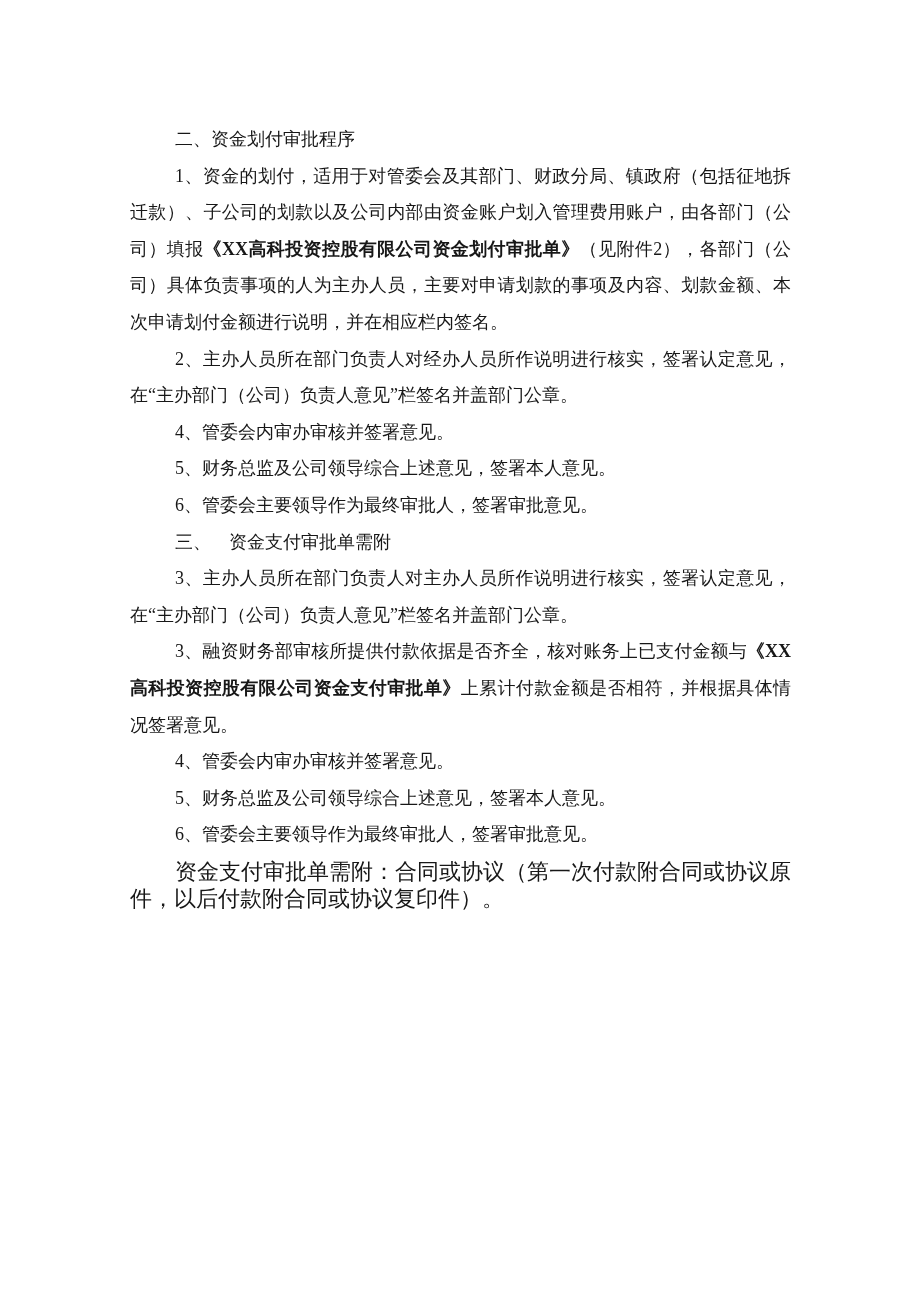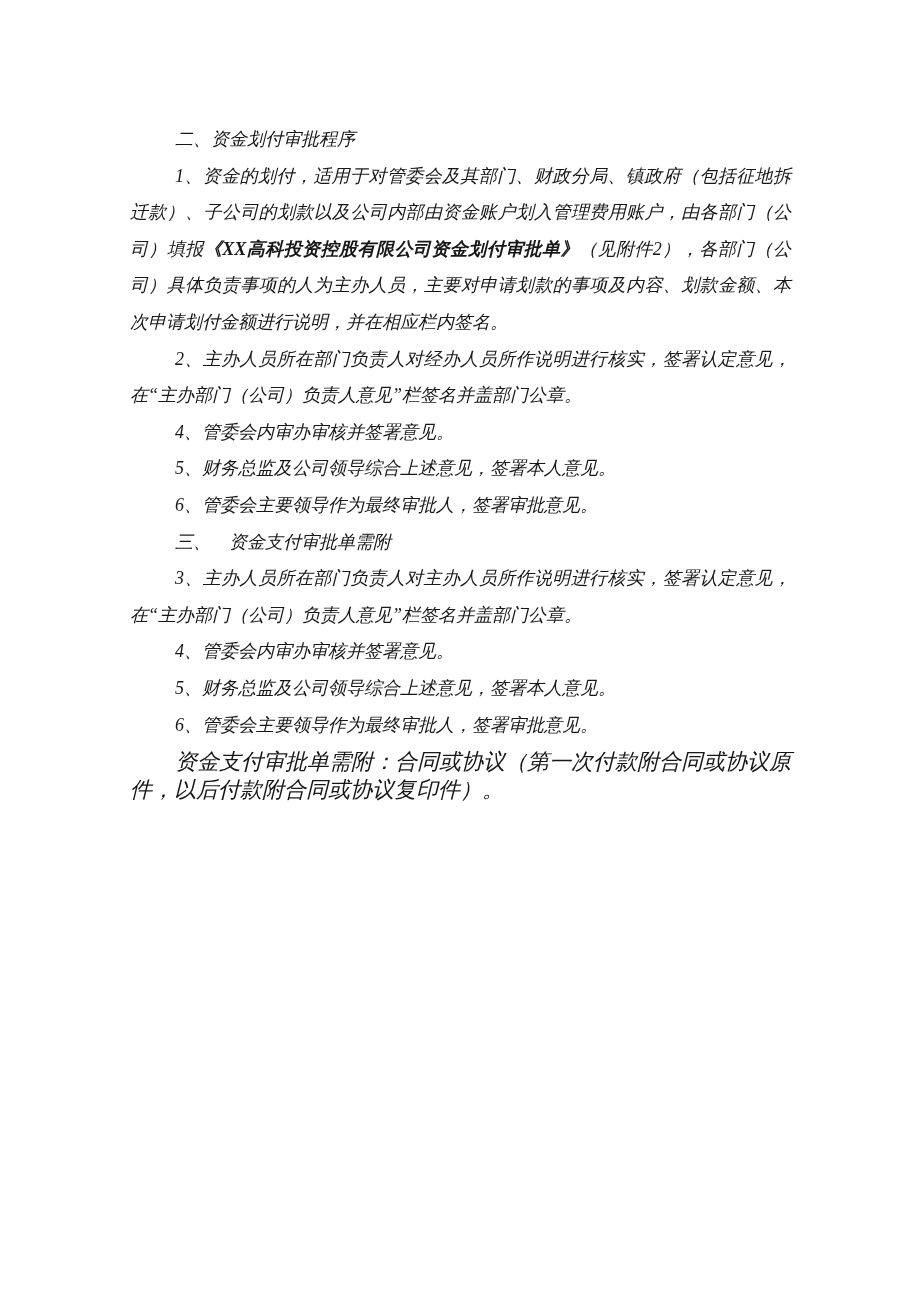--- a/index.html
+++ b/index.html
@@ -7,21 +7,20 @@
     padding: 0;
     background: #ffffff;
   }
   .page {
     position: relative;
     width: 920px;
     height: 1301px;
     background: #ffffff;
     overflow: hidden;
     font-family: "Liberation Serif", "DejaVu Serif", serif;
-    font-style: italic;
   }
   .doc-body {
     position: absolute;
     left: 130px;
     top: 121px;
     width: 661px;
   }
   .para {
     margin: 0;
     padding: 0;
@@ -53,18 +52,19 @@
 <div class="page" style="background: rgb(255, 255, 255); color: rgb(23, 23, 23);">
   <div class="doc-body" id="doc-body">
       <p class="para heading"><span class="seg">二、资金划付审批程序</span></p>
       <p class="para body"><span class="seg">1、资金的划付，适用于对管委会及其部门、财政分局、镇政府（包括征地拆迁款）、子公司的划款以及公司内部由资金账户划入管理费用账户，由各部门（公司）填报</span><span class="seg bold">《XX高科投资控股有限公司资金划付审批单》</span><span class="seg">（见附件2），各部门（公司）具体负责事项的人为主办人员，主要对申请划款的事项及内容、划款金额、本次申请划付金额进行说明，并在相应栏内签名。</span></p>
       <p class="para body"><span class="seg">2、主办人员所在部门负责人对经办人员所作说明进行核实，签署认定意见，在“主办部门（公司）负责人意见”栏签名并盖部门公章。</span></p>
       <p class="para body"><span class="seg">4、管委会内审办审核并签署意见。</span></p>
       <p class="para body"><span class="seg">5、财务总监及公司领导综合上述意见，签署本人意见。</span></p>
       <p class="para body"><span class="seg">6、管委会主要领导作为最终审批人，签署审批意见。</span></p>
       <p class="para heading"><span class="seg">三、　资金支付审批单需附</span></p>
       <p class="para body"><span class="seg">3、主办人员所在部门负责人对主办人员所作说明进行核实，签署认定意见，在“主办部门（公司）负责人意见”栏签名并盖部门公章。</span></p>
+      <p class="para body"><span class="seg">3、融资财务部审核所提供付款依据是否齐全，核对账务上已支付金额与</span><span class="seg bold">《XX高科投资控股有限公司资金支付审批单》</span><span class="seg">上累计付款金额是否相符，并根据具体情况签署意见。</span></p>
       <p class="para body"><span class="seg">4、管委会内审办审核并签署意见。</span></p>
       <p class="para body"><span class="seg">5、财务总监及公司领导综合上述意见，签署本人意见。</span></p>
       <p class="para body"><span class="seg">6、管委会主要领导作为最终审批人，签署审批意见。</span></p>
       <p class="para note"><span class="seg">资金支付审批单需附：合同或协议（第一次付款附合同或协议原件，以后付款附合同或协议复印件）。</span></p>
     </div>
 </div>
 
 </body></html>

